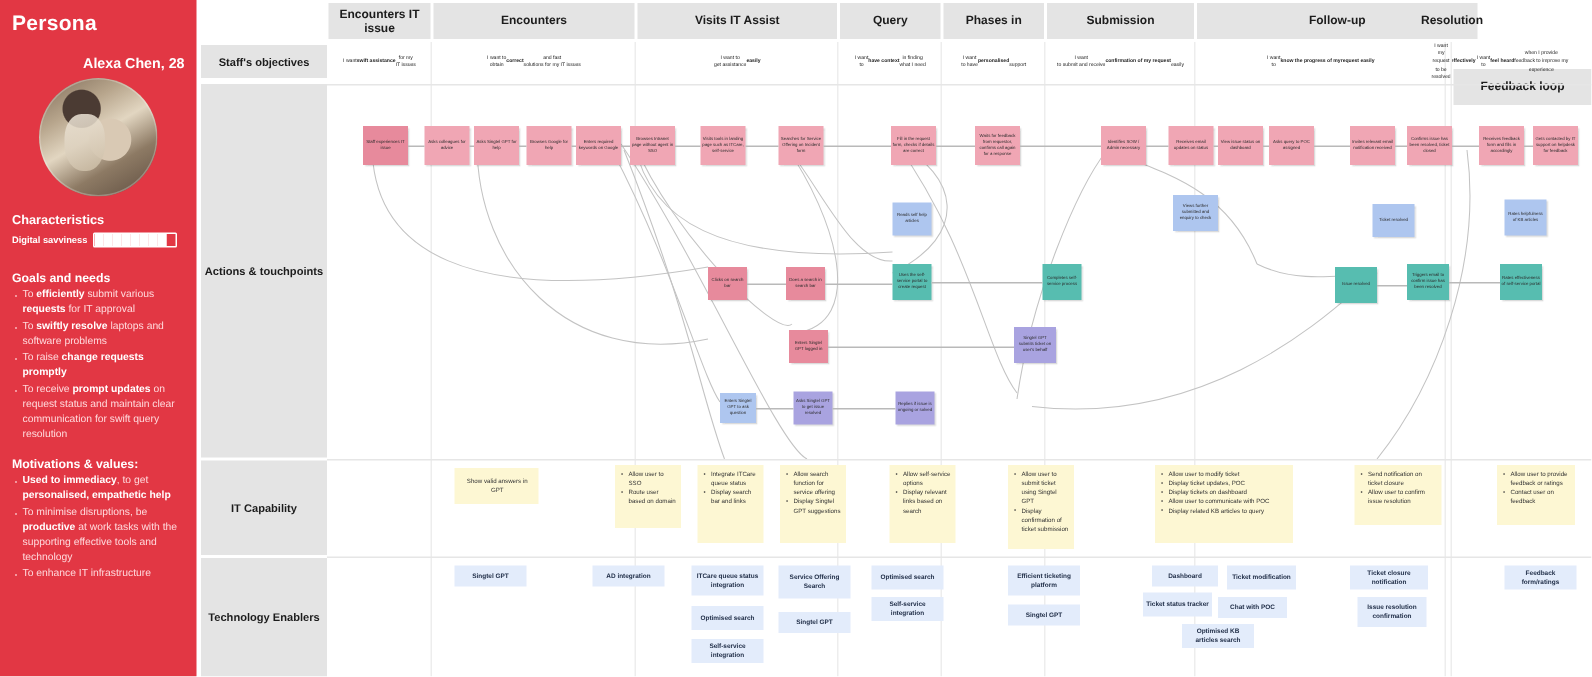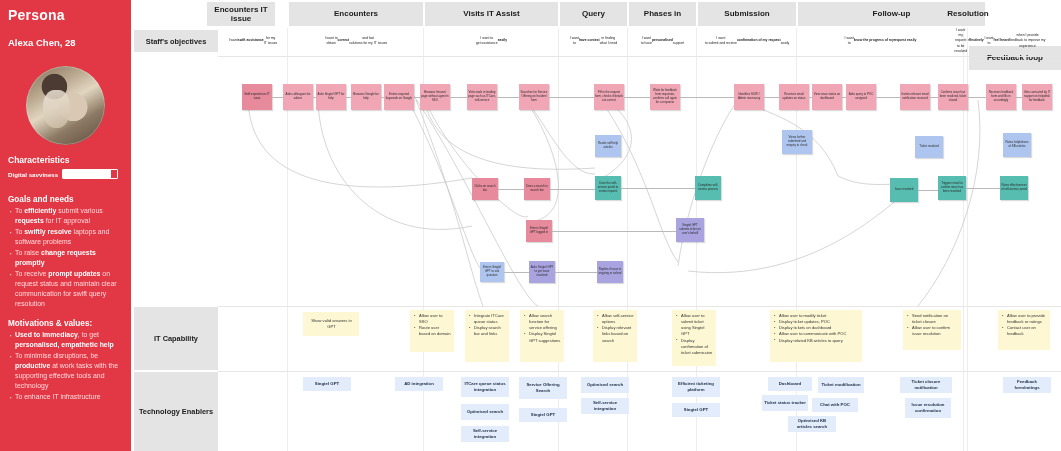--- a/index.html
+++ b/index.html
@@ -12,21 +12,21 @@
   }
   #root { position:relative; width:1061px; height:451px; }
 
   
   .persona {
     position:absolute; left:0; top:0; width:131px; height:451px;
     background:#e23744; color:#ffffff; padding:7px 8px 0 8px;
     overflow:hidden;
   }
   .persona-title { font-size:14px; font-weight:bold; letter-spacing:.2px; margin-bottom:14px; }
-  .persona-name  { font-size:9.5px; font-weight:bold; margin-bottom:18px; }
+  .persona-name  { font-size:9.5px; font-weight:bold; margin-bottom:4px;text-align:right; }
   .avatar {
     width:79px; height:79px; border-radius:50%; margin:0 auto 10px auto;
     background:
       radial-gradient(circle at 36% 26%, #4b3b33 0 16%, rgba(75,59,51,0) 17%),
       radial-gradient(circle at 60% 52%, #d9c9b4 0 22%, rgba(217,201,180,0) 23%),
       linear-gradient(150deg,#7d6a57 0%,#b7a58c 28%,#e2d6c1 48%,#8d7a64 70%,#5d4c3f 100%);
     box-shadow:inset 0 0 0 1px rgba(255,255,255,.25);
     overflow:hidden; position:relative;
   }
   .avatar::after{
@@ -145,26 +145,27 @@
     <div class="blk-head">Motivations &amp; values:</div>
     <ul class="goals" id="motiv-list">
         <li><b>Used to immediacy</b>, to get <b>personalised, empathetic help</b></li>
         <li>To minimise disruptions, be <b>productive</b> at work tasks with the supporting effective tools and technology</li>
         <li>To enhance IT infrastructure</li>
       </ul>
   </div>
 
   <div class="rowlabels" id="rowlabels">
       <div class="rlab" style="top: 30px; height: 22px;">Staff's objectives</div>
+      <div class="rlab" style="top: 56px; height: 249px;">Actions &amp; touchpoints</div>
       <div class="rlab" style="top: 307px; height: 63px;">IT Capability</div>
       <div class="rlab" style="top: 372px; height: 79px;">Technology Enablers</div>
     </div>
 
   <div id="grid">
-      <div class="phase" style="left: 207px; width: 68px; text-align: center;">Encounters IT issue</div>
+      <div class="phase" style="left: 219px; width: 68px; text-align: center;">Encounters IT issue</div>
       <div class="objcell" style="left: 219px; width: 68px;">I want<br><b>swift assistance</b> for my<br>IT issues</div>
       <div class="vline" style="left: 287px;"></div>
       <div class="phase" style="left: 289px; width: 134px;">Encounters</div>
       <div class="objcell" style="left: 289px; width: 134px;">I want to<br>obtain <b>correct</b> and fast<br>solutions for my IT issues</div>
       <div class="vline" style="left: 423px;"></div>
       <div class="phase" style="left: 425px; width: 133px;">Visits IT Assist</div>
       <div class="objcell" style="left: 425px; width: 133px;">I want to<br>get assistance <b>easily</b></div>
       <div class="vline" style="left: 558px;"></div>
       <div class="phase" style="left: 560px; width: 67px;">Query</div>
       <div class="objcell" style="left: 560px; width: 67px;">I want<br>to <b>have context</b> in finding<br>what I need</div>

